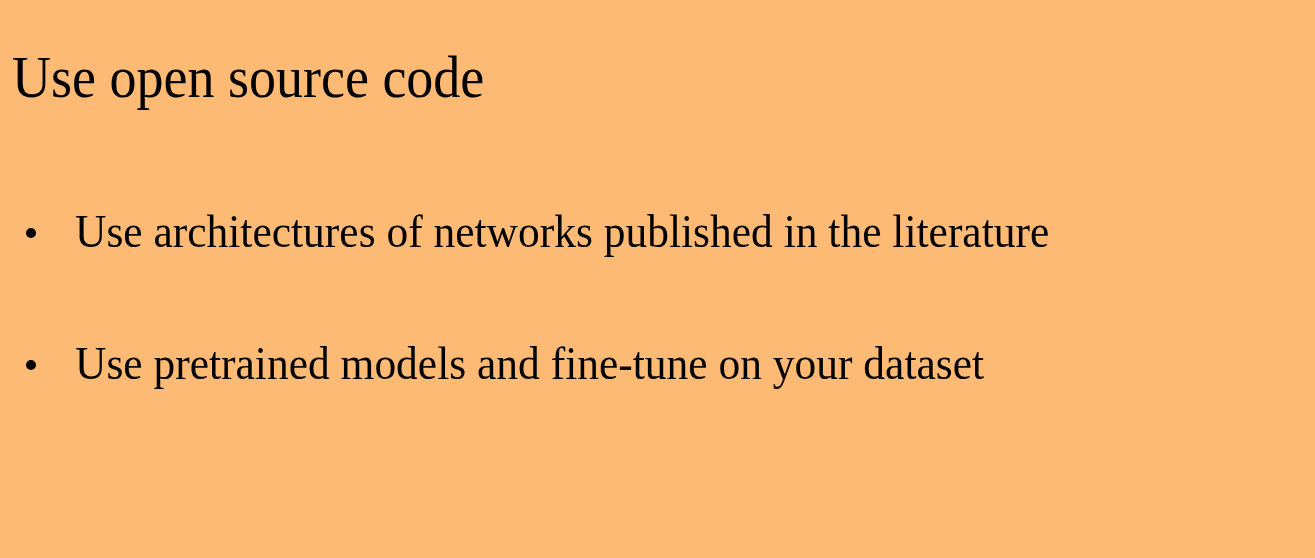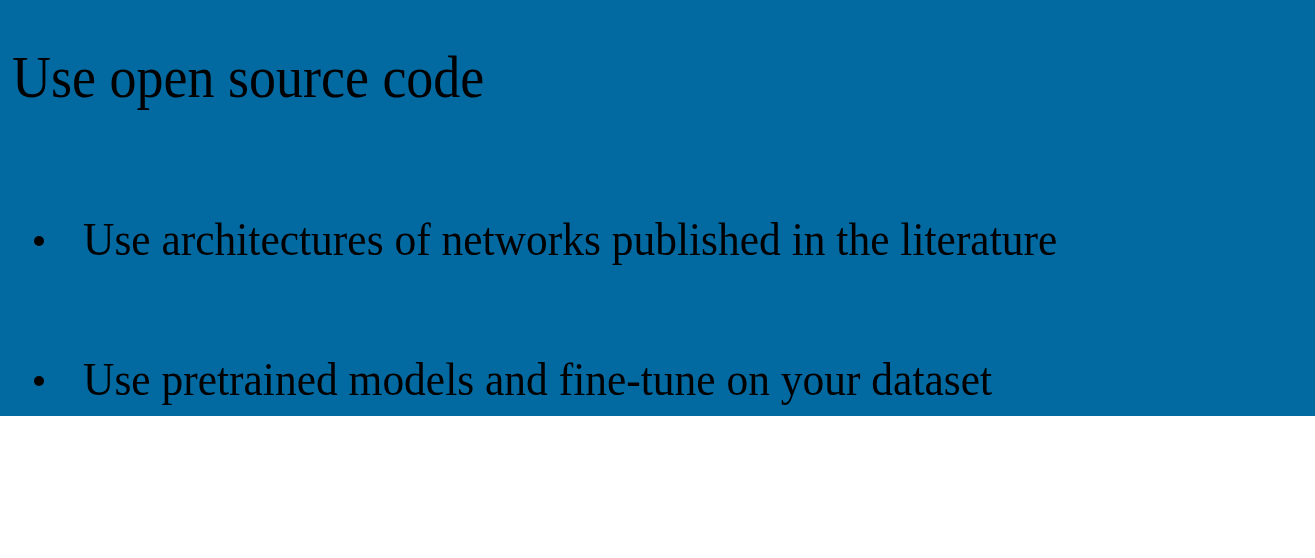--- a/index.html
+++ b/index.html
@@ -11,22 +11,22 @@
     width: 1315px;
     height: 558px;
     overflow: hidden;
     font-family: "Liberation Serif", "DejaVu Serif", serif;
     color: #000000;
     -webkit-font-smoothing: antialiased;
   }
   .slide {
     position: relative;
     width: 1315px;
-    height: 416px;
-    background: #0369a1;
+    height: 558px;
+    background: #fdba74;
   }
 
   
   .slide-title {
     position: absolute;
     left: 12px;
     top: 2px;
     font-family: "Liberation Serif", "DejaVu Serif", serif;
     font-size: 60px;
     line-height: 70px;
@@ -44,21 +44,21 @@
     left: 0px;
     top: 196px;
     width: 1315px;
     margin: 0;
     padding: 0;
     list-style: none;
   }
   .bullet-item {
     position: relative;
     height: 128px;
-    margin: 12px;
+    margin: 4px;
     padding: 0;
     text-align: right;
   }
   .bullet-marker {
     position: absolute;
     left: 22px;
     top: 28px;
     width: 10px;
     height: 10px;
     border-radius: 50%;

